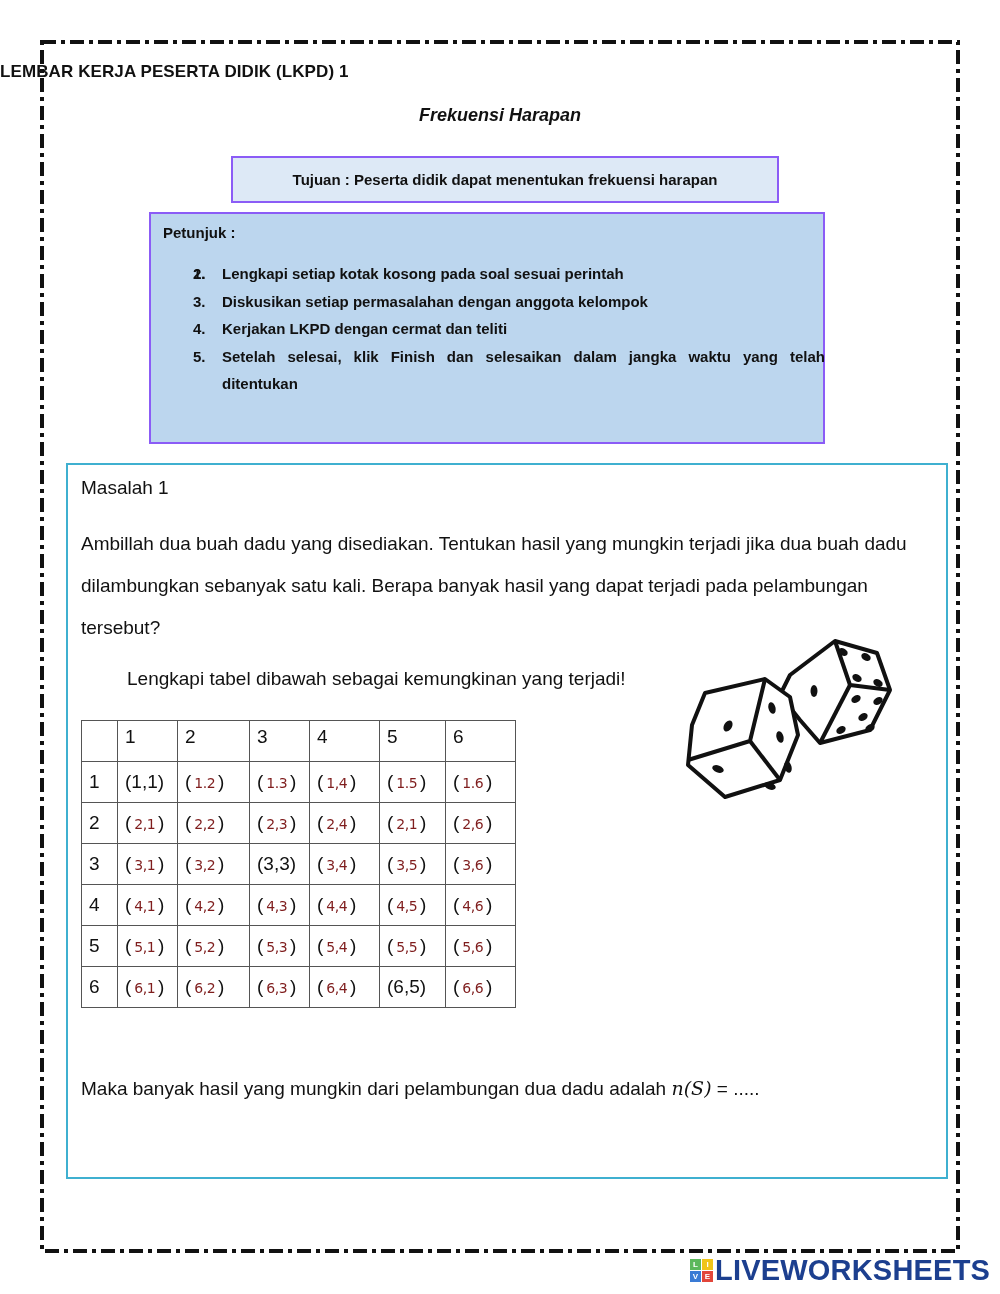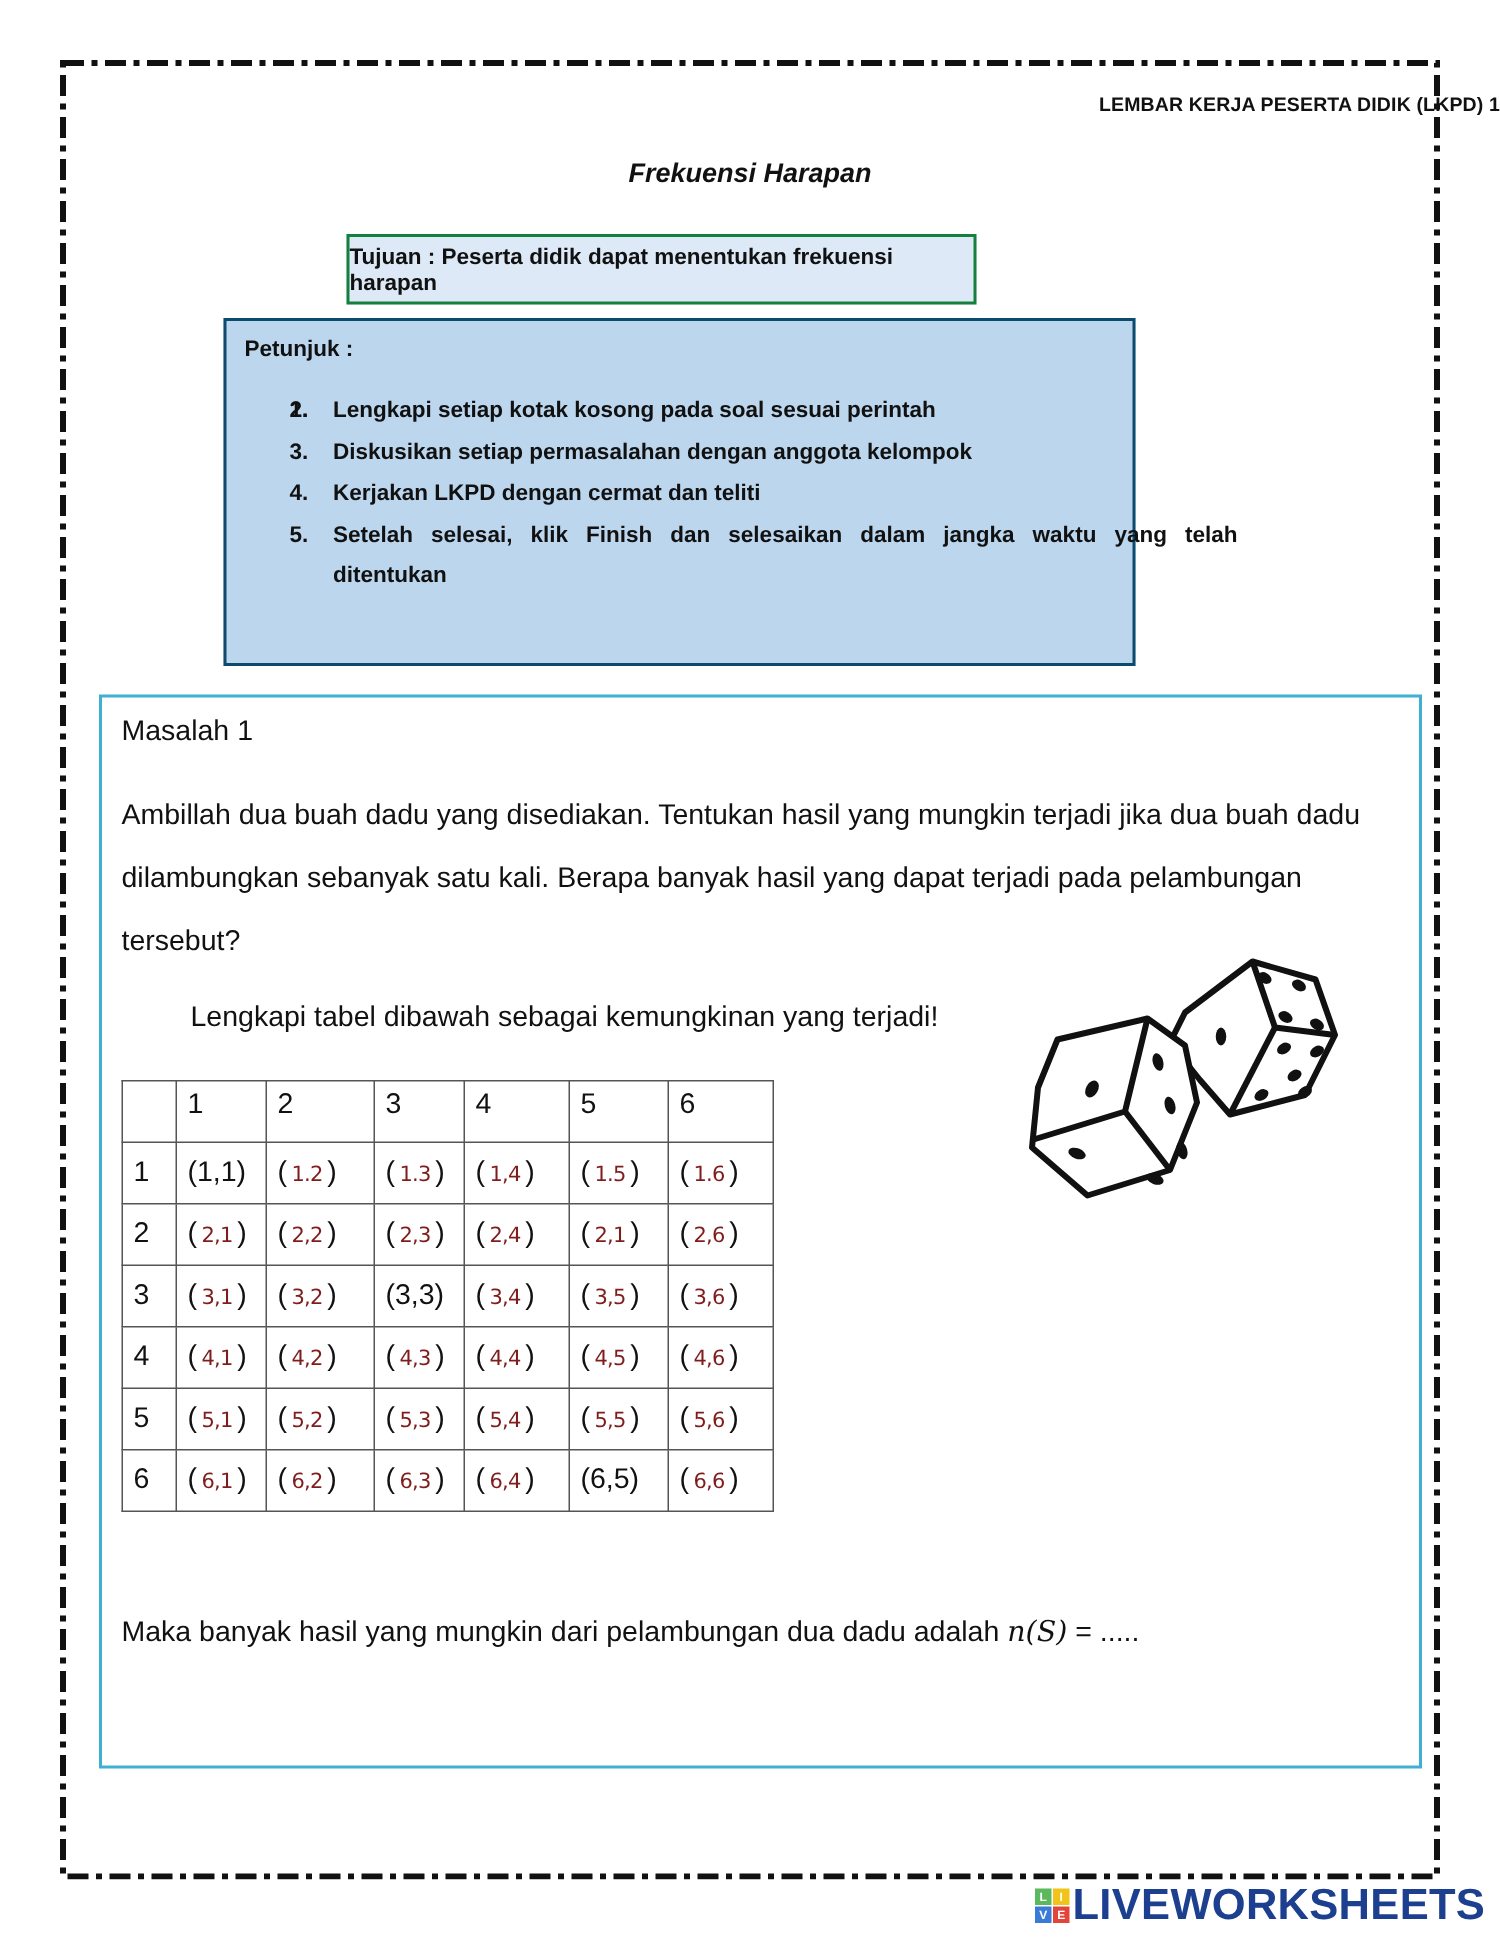--- a/index.html
+++ b/index.html
@@ -3,32 +3,32 @@
 <meta charset="utf-8">
 <style>
   html, body { margin:0; padding:0; background:#ffffff; }
   body { width:1000px; height:1294px; position:relative; overflow:hidden;
          font-family:"Liberation Sans", sans-serif; color:#111; }
 
   
   .frame { position:absolute; left:40px; top:40px; width:920px; height:1213px; }
   .frame svg { position:absolute; left:0; top:0; }
 
-  .title { position:absolute; left:0; width:1000px; top:62px; text-align:right;
-           font-weight:bold; font-size:13px; letter-spacing:0.1px; }
+  .title { position:absolute; left:0; width:1000px; top:62px; text-align:left;
+           font-weight:bold; font-size:17px; letter-spacing:0.1px; }
   .subtitle { position:absolute; left:0; width:1000px; top:105px; text-align:center;
               font-weight:bold; font-style:italic; font-size:18px; }
 
-  .tujuan { position:absolute; left:231px; top:156px; width:420px; height:47px;
-            background:#dde9f6; border:2px solid #15803d; box-sizing:border-box;
+  .tujuan { position:absolute; left:231px; top:156px; width:548px; height:47px;
+            background:#dde9f6; border:2px solid #8b5cf6; box-sizing:border-box;
             display:flex; align-items:center; justify-content:center;
             font-weight:bold; font-size:15px; }
 
-  .petunjuk { position:absolute; left:149px; top:212px; width:608px; height:232px;
-              background:#bcd6ee; border:2px solid #0c4a6e; box-sizing:border-box;
+  .petunjuk { position:absolute; left:149px; top:212px; width:676px; height:232px;
+              background:#bcd6ee; border:2px solid #8b5cf6; box-sizing:border-box;
               font-weight:bold; font-size:15px; }
   .petunjuk .head { position:absolute; left:12px; top:10px; }
   .petunjuk ol { position:absolute; left:0; top:46px; margin:0; padding:0; list-style:none; width:686px; }
   .petunjuk li { position:relative; padding-left:71px; padding-right:12px; line-height:27.5px; text-align:justify; }
   .petunjuk li .num { position:absolute; left:42px; top:0; }
 
   .masalah { position:absolute; left:66px; top:463px; width:882px; height:716px;
              border:2px solid #3fb0d0; box-sizing:border-box; }
   .m-title { position:absolute; left:13px; top:12px; font-weight:normal; font-size:19px; }
   .m-para { position:absolute; left:13px; top:58px; width:850px; font-size:19px; line-height:42px; }

